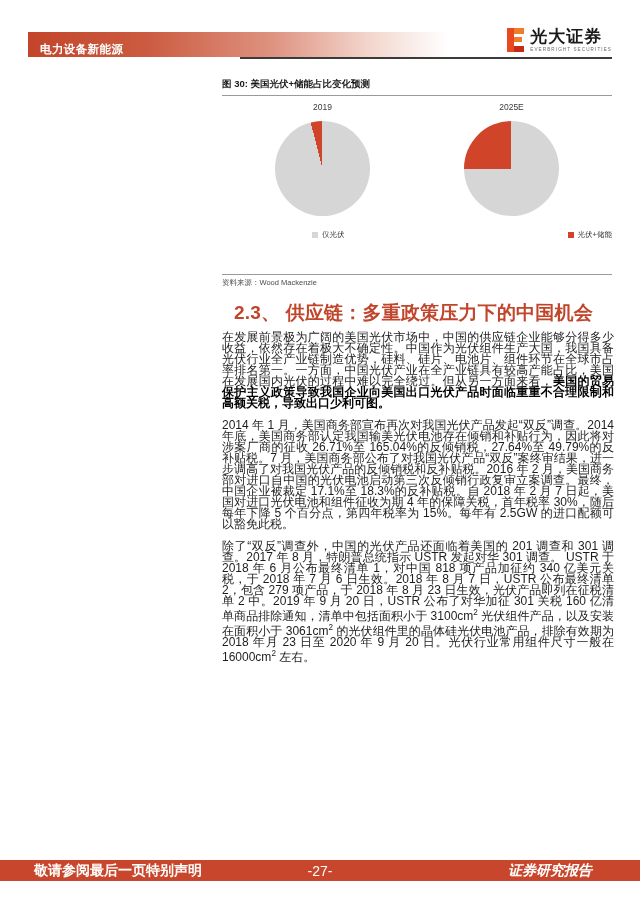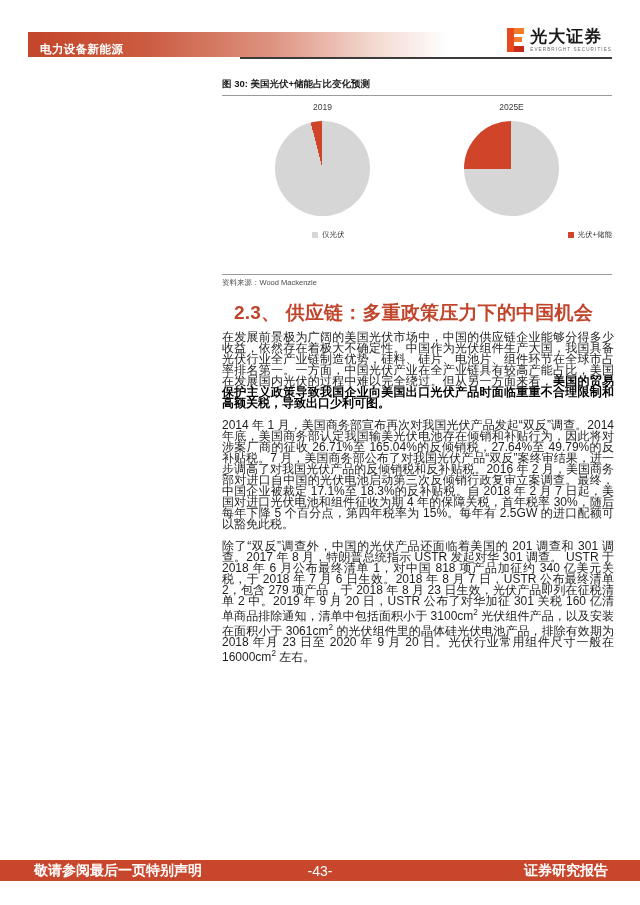--- a/index.html
+++ b/index.html
@@ -194,21 +194,21 @@
     height: 21px;
     background: #C8472C;
     display: flex;
     align-items: center;
     color: #ffffff;
     font-size: 14px;
     font-weight: bold;
   }
   .footer-left   { position: absolute; left: 34px; }
   .footer-center { position: absolute; left: 50%; transform: translateX(-50%); font-weight: normal; }
-  .footer-right  { position: absolute; right: 32px; }
+  .footer-right  { position: absolute; right: 48px; font-style: italic; }
 </style>
 </head>
 <body>
 
 <div class="page">
 
   <div class="header">
     <div class="header-band">
       <span class="header-title">电力设备新能源</span>
     </div>
@@ -271,17 +271,17 @@
 
 
     <p class="para">2014 年 1 月，美国商务部宣布再次对我国光伏产品发起“双反”调查。2014 年底，美国商务部认定我国输美光伏电池存在倾销和补贴行为，因此将对涉案厂商的征收 26.71%至 165.04%的反倾销税，27.64%至 49.79%的反补贴税。7 月，美国商务部公布了对我国光伏产品“双反”案终审结果，进一步调高了对我国光伏产品的反倾销税和反补贴税。2016 年 2 月，美国商务部对进口自中国的光伏电池启动第三次反倾销行政复审立案调查。最终，中国企业被裁定 17.1%至 18.3%的反补贴税。自 2018 年 2 月 7 日起，美国对进口光伏电池和组件征收为期 4 年的保障关税，首年税率 30%，随后每年下降 5 个百分点，第四年税率为 15%。每年有 2.5GW 的进口配额可以豁免此税。</p>
 
     <p class="para"><span>除了“双反”调查外，中国的光伏产品还面临着美国的 201 调查和 301 调查。2017 年 8 月，特朗普总统指示 USTR 发起对华 301 调查。 USTR 于 2018 年 6 月公布最终清单 1，对中国 818 项产品加征约 340 亿美元关税，于 2018 年 7 月 6 日生效。2018 年 8 月 7 日，USTR 公布最终清单 2，包含 279 项产品，于 2018 年 8 月 23 日生效，光伏产品即列在征税清单 2 中。2019 年 9 月 20 日，USTR 公布了对华加征 301 关税 160 亿清单商品排除通知，清单中包括面积小于 3100cm</span><sup>2</sup><span> 光伏组件产品，以及安装在面积小于 3061cm</span><sup>2</sup><span> 的光伏组件里的晶体硅光伏电池产品，排除有效期为 2018 年月 23 日至 2020 年 9 月 20 日。光伏行业常用组件尺寸一般在 16000cm</span><sup>2</sup><span> 左右。</span></p>
 
   </div>
 
   <div class="footer">
     <span class="footer-left">敬请参阅最后一页特别声明</span>
-    <span class="footer-center">-43-</span>
+    <span class="footer-center">-27-</span>
     <span class="footer-right">证券研究报告</span>
   </div>
 
 </div>
 
 </body></html>

